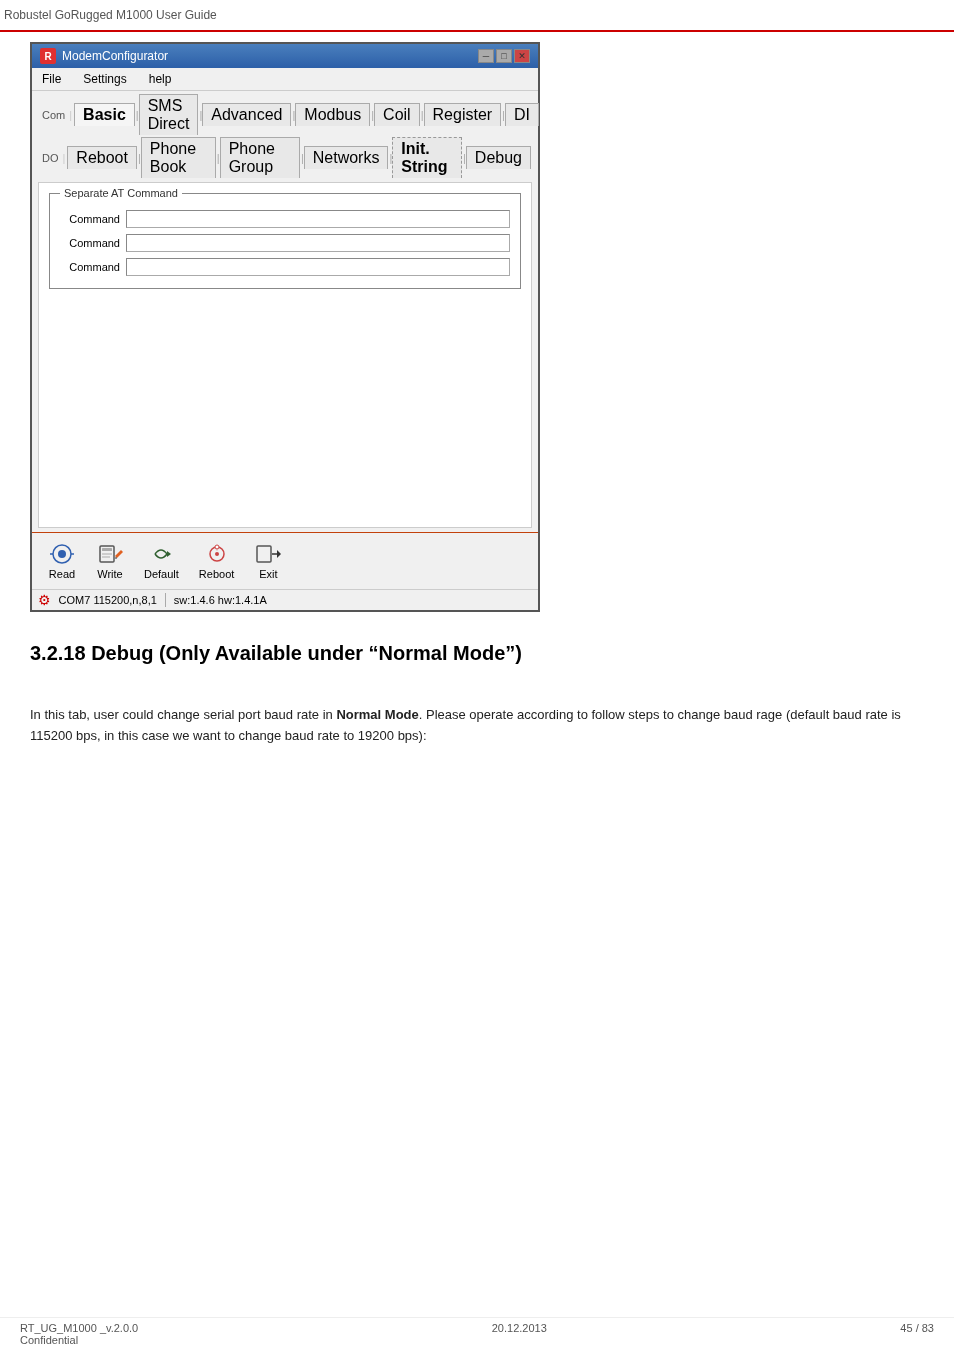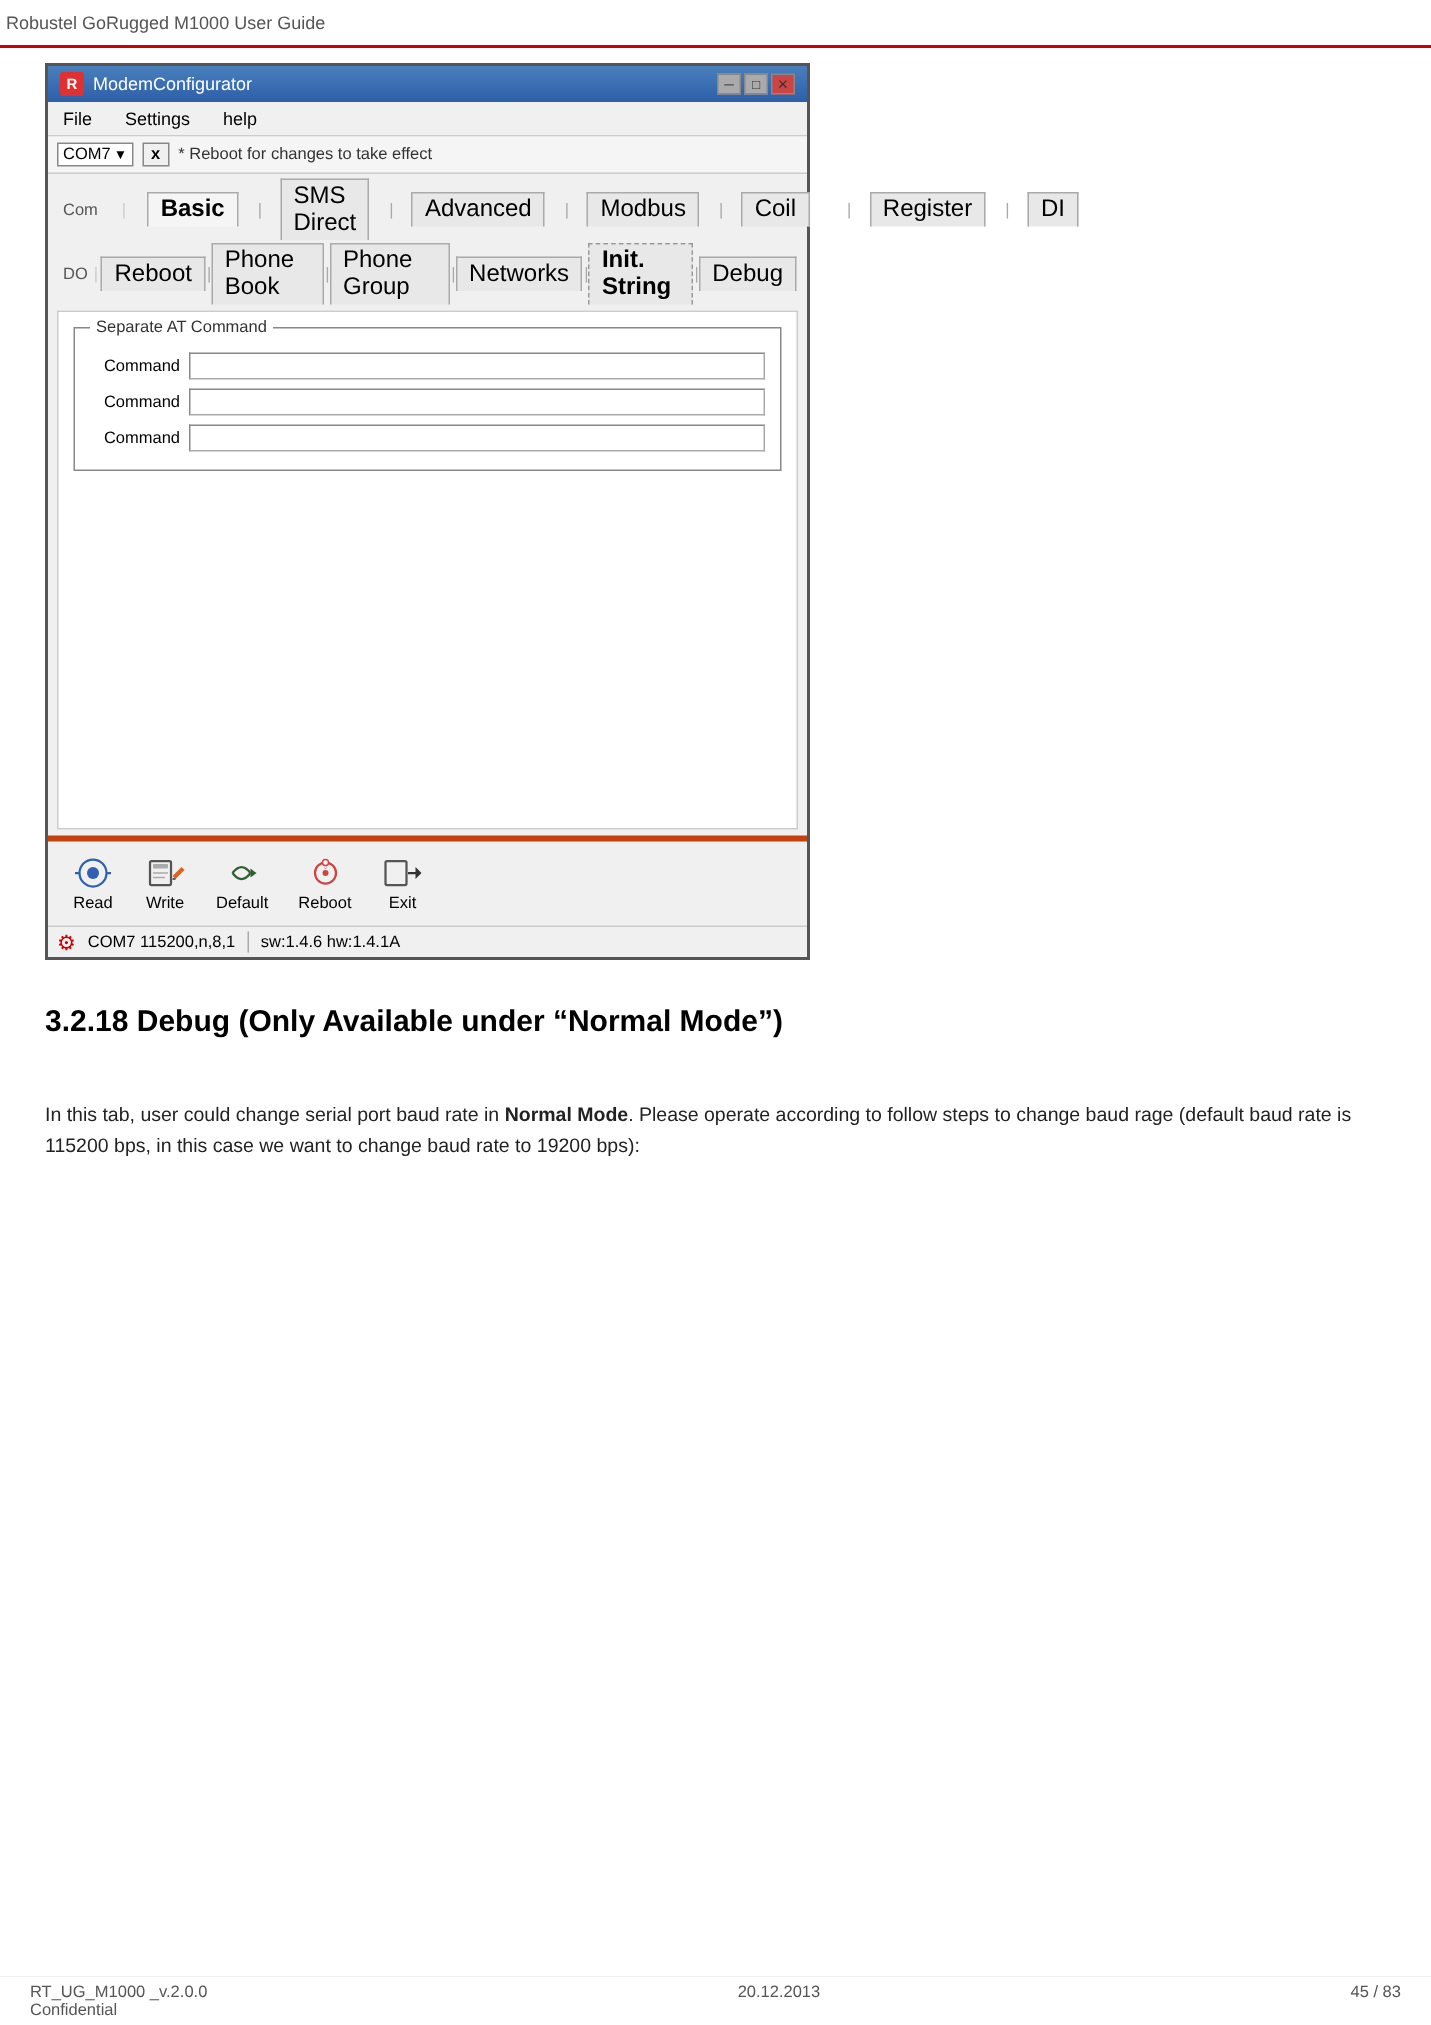--- a/index.html
+++ b/index.html
@@ -120,21 +120,21 @@
       font-size: 11px;
       color: #333;
     }
 
     
     .tabs-row {
       display: flex;
       align-items: center;
       padding: 3px 6px 0 6px;
       background: #f0f0f0;
-      gap: 12px;
+      gap: 0;
     }
     .tab-label {
       font-size: 11px;
       color: #555;
       padding: 0 4px;
     }
     .tab {
       border: 1px solid #aaa;
       border-bottom: none;
       background: #e8e8e8;
@@ -202,21 +202,21 @@
       height: 18px;
       border: 1px solid #aaa;
       border-top-color: #888;
       border-left-color: #888;
       font-size: 11px;
       padding: 0 2px;
     }
 
     
     .bottom-toolbar {
-      border-top: 4px solid #c2410c;
+      border-top: 1px solid #c2410c;
       background: #f0f0f0;
       padding: 6px 10px;
       display: flex;
       align-items: center;
       gap: 8px;
     }
     .tool-btn {
       display: flex;
       flex-direction: column;
       align-items: center;
@@ -323,28 +323,20 @@
         <div class="title-bar-btn close">✕</div>
       </div>
     </div>
 
     <div class="menu-bar">
       <span class="menu-item">File</span>
       <span class="menu-item">Settings</span>
       <span class="menu-item">help</span>
     </div>
 
-    <div class="toolbar">
-      <div class="com-select">
-        <span>COM7</span>
-        <span style="margin-left:2px; font-size:9px;">▼</span>
-      </div>
-      <button class="x-btn">x</button>
-      <span class="reboot-notice">* Reboot for changes to take effect</span>
-    </div>
 
     <div class="tabs-row">
       <span class="tab-label">Com</span>
       <span style="color:#ccc;font-size:11px; margin-right:2px;">|</span>
       <div class="tab active">Basic</div>
       <span class="tab-separator"> | </span>
       <div class="tab">SMS Direct</div>
       <span class="tab-separator"> | </span>
       <div class="tab">Advanced</div>
       <span class="tab-separator"> | </span>

